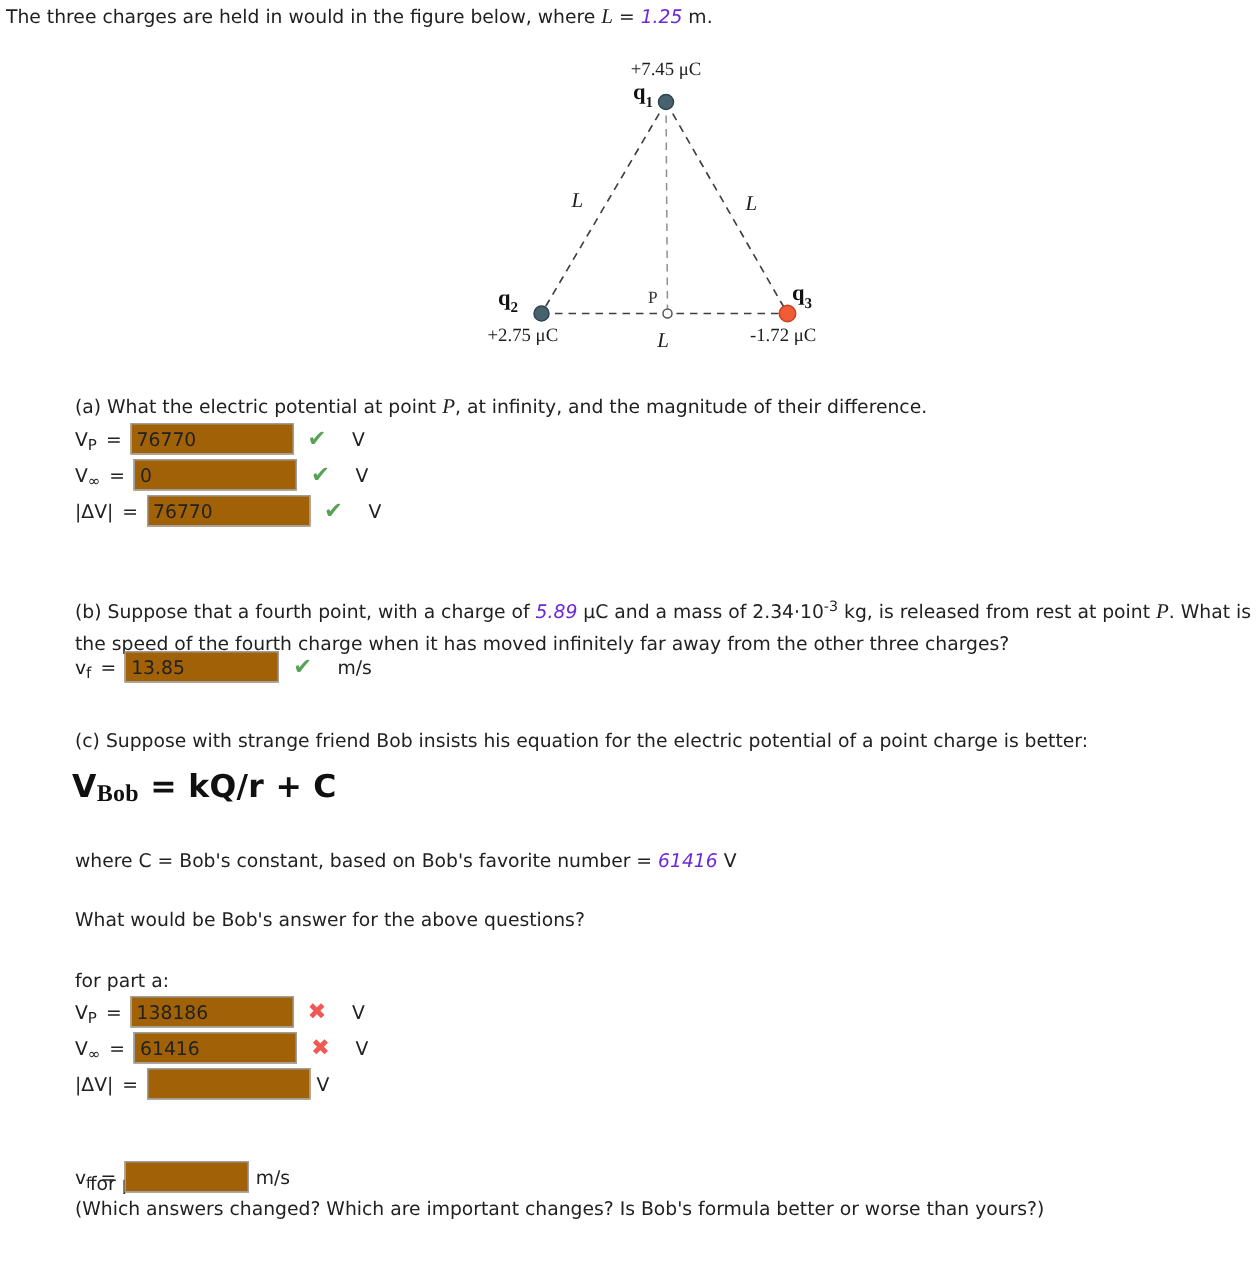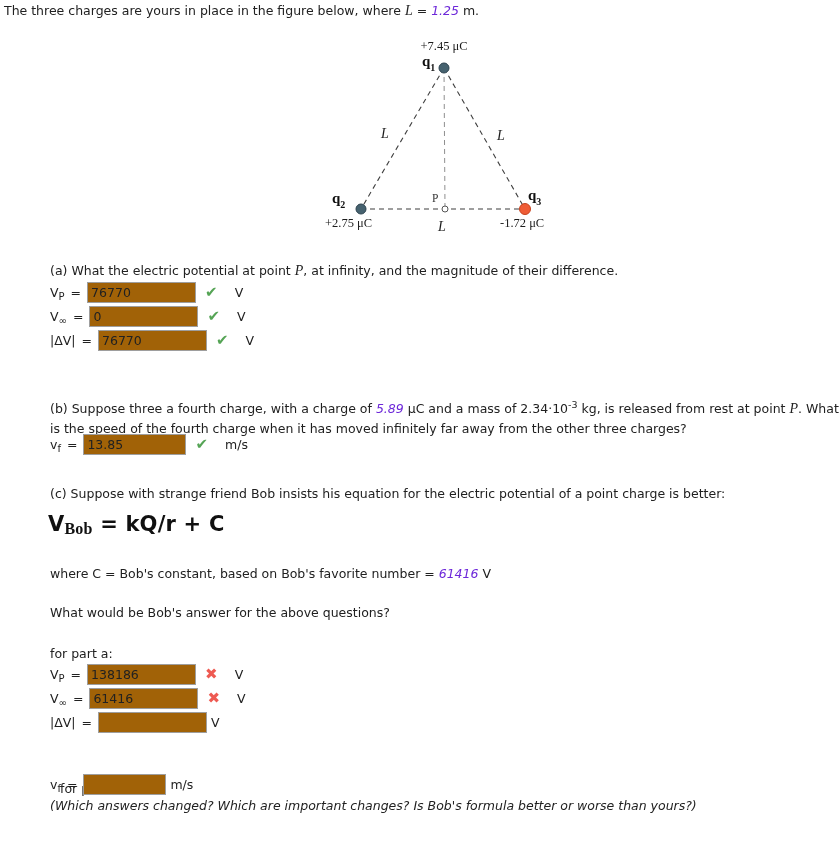--- a/index.html
+++ b/index.html
@@ -23,40 +23,40 @@
   }
   input.w-b{width:95px;}
   input.w-c{width:75px;}
   .status{font-size:15px;margin-left:9px;margin-right:13px;line-height:1;}
   .status:empty{display:none;}
   .status[data-status="correct"]{color:#55a455;}
   .status[data-status="incorrect"]{color:#ee5a52;font-weight:bold;}
   .unit{margin-left:4px;}
   #equation{font-size:21px;font-weight:bold;color:#101010;letter-spacing:.2px;}
   #equation sub{font-family:"Liberation Serif","DejaVu Serif",serif;font-size:16px;vertical-align:-3px;}
-  #note{font-style:italic;}
+  #note{}
   
   .dash{stroke-dasharray:5,4;fill:none;}
   .dark{stroke:#3f3f3f;stroke-width:1.1;}
   .light{stroke:#8f8f8f;stroke-width:1;}
   .dot-pos{fill:#46626f;stroke:#2e4450;stroke-width:1;}
   .dot-neg{fill:#ef5c36;stroke:#c6431f;stroke-width:1;}
   .dot-p{fill:#ffffff;stroke:#555555;stroke-width:1;}
   svg text{font-family:"Liberation Serif","DejaVu Serif",serif;}
   .figval{font-size:12.5px;fill:#1c1c1c;}
   .figq{font-size:15px;font-weight:bold;fill:#101010;}
   .figsub{font-size:10px;font-weight:bold;}
   .figp{font-size:11.5px;fill:#333333;}
   .figL{font-size:14px;font-style:italic;fill:#1c1c1c;}
 </style>
 </head>
 <body>
 
 <div class="abs" style="left:4px;top:3px;">
-  <span>The three charges are yours in place in the figure below, where </span><span class="var">L</span><span> = </span><span class="red">1.25</span><span> m.</span>
+  <span>The three charges are held in would in the figure below, where </span><span class="var">L</span><span> = </span><span class="red">1.25</span><span> m.</span>
 </div>
 
 <svg class="abs" style="left:322px;top:35px;" width="248" height="202" viewBox="0 0 248 202">
   <line x1="122" y1="33" x2="39" y2="174" class="dash dark"></line>
   <line x1="122" y1="33" x2="203" y2="174" class="dash dark"></line>
   <line x1="39" y1="174" x2="203" y2="174" class="dash dark"></line>
   <line x1="122" y1="33" x2="123" y2="174" class="dash light"></line>
 
   <circle cx="122" cy="33" r="5" class="dot-pos"></circle>
   <circle cx="39" cy="174" r="5" class="dot-pos"></circle>
@@ -97,21 +97,21 @@
   </div>
   <div class="row">
     <span class="lbl"><span>|ΔV|</span><sub></sub><span class="eqs">=</span></span>
     <input type="text" class="ans" value="76770" style="">
     <span class="status" data-status="correct">✔</span>
     <span class="unit">V</span>
   </div>
 </div>
 
 <div class="abs para" style="left:50px;top:395px;">
-  <span>(b) Suppose three a fourth charge, with a charge of </span><span class="red">5.89</span><span> μC and a mass of 2.34·10</span><sup class="exp">-3</sup><span> kg, is released from rest at point </span><span class="var">P</span><span>. What is the speed of the fourth charge when it has moved infinitely far away from the other three charges?</span>
+  <span>(b) Suppose that a fourth point, with a charge of </span><span class="red">5.89</span><span> μC and a mass of 2.34·10</span><sup class="exp">-3</sup><span> kg, is released from rest at point </span><span class="var">P</span><span>. What is the speed of the fourth charge when it has moved infinitely far away from the other three charges?</span>
 </div>
 
 <div class="abs" style="left:50px;top:432px;">
   <div class="row">
     <span class="lbl"><span>v</span><sub>f</sub><span class="eqs">=</span></span>
     <input type="text" class="ans w-b" value="13.85" style="">
     <span class="status" data-status="correct">✔</span>
     <span class="unit">m/s</span>
   </div>
 </div>

